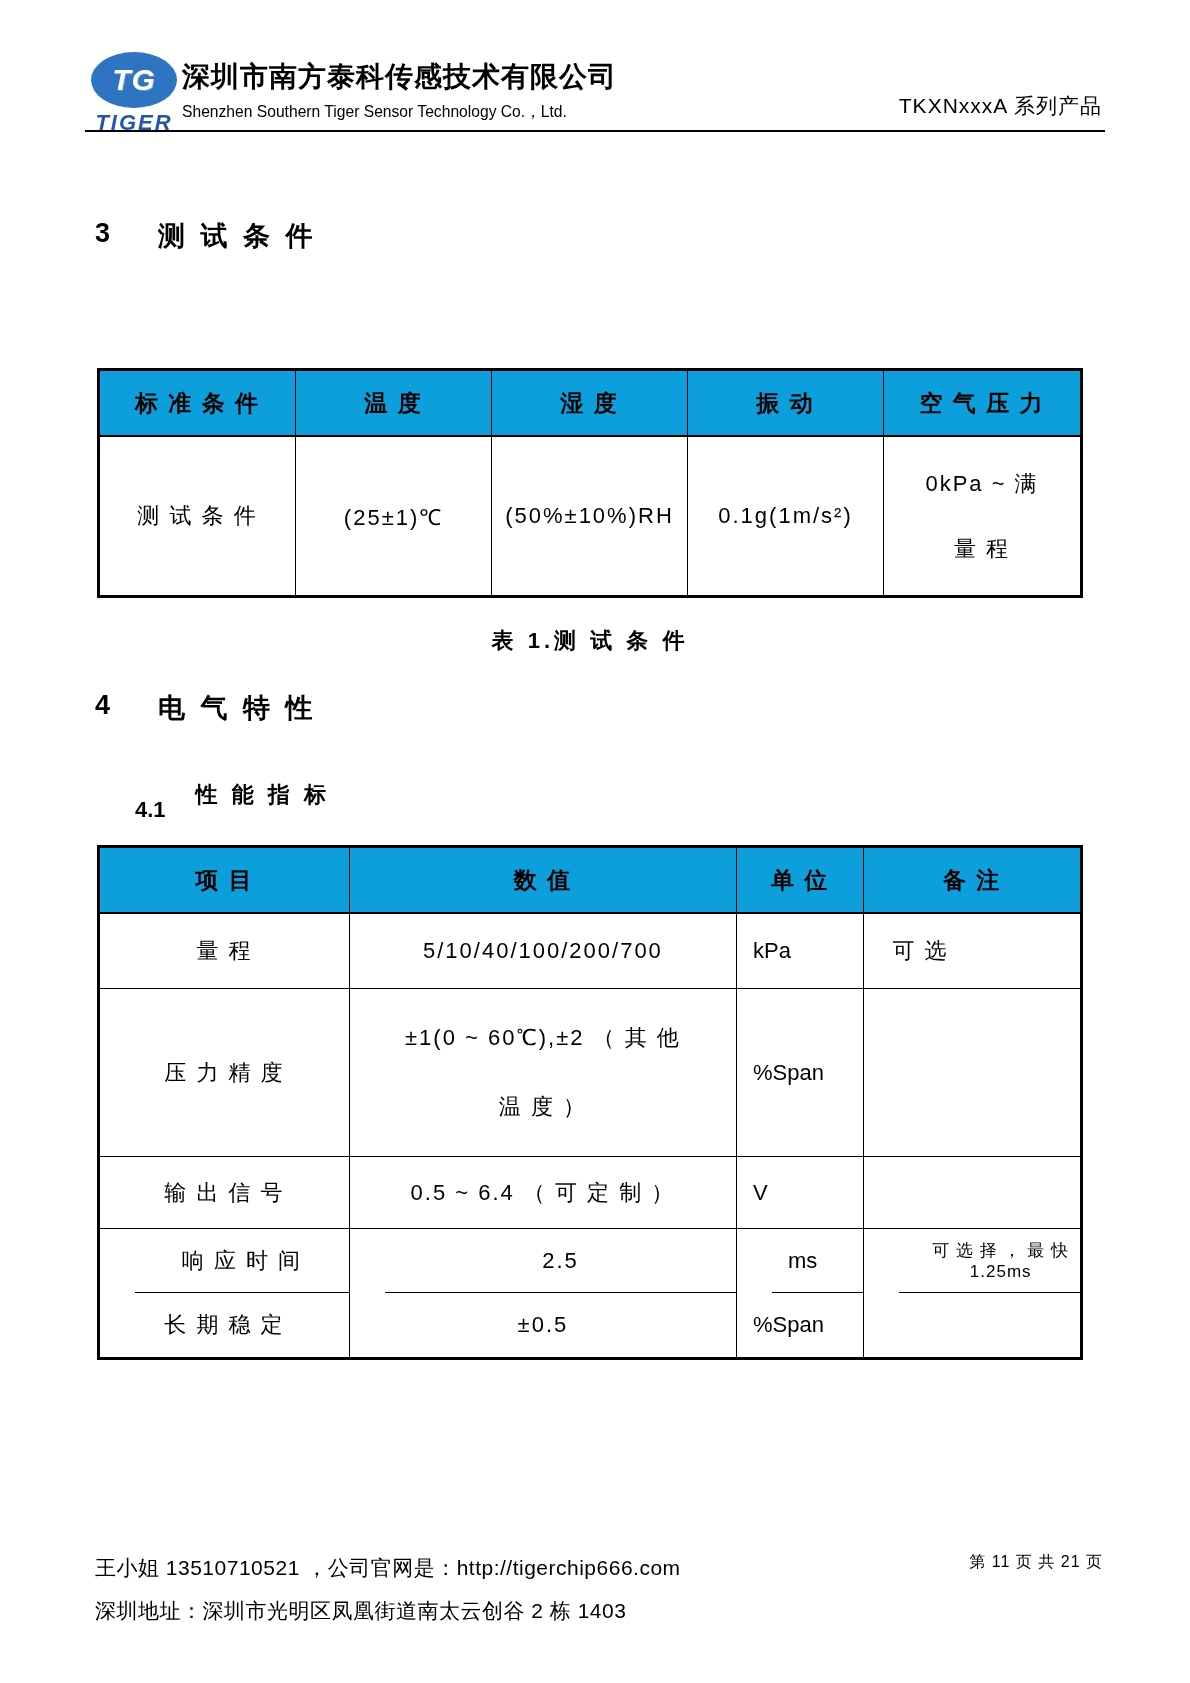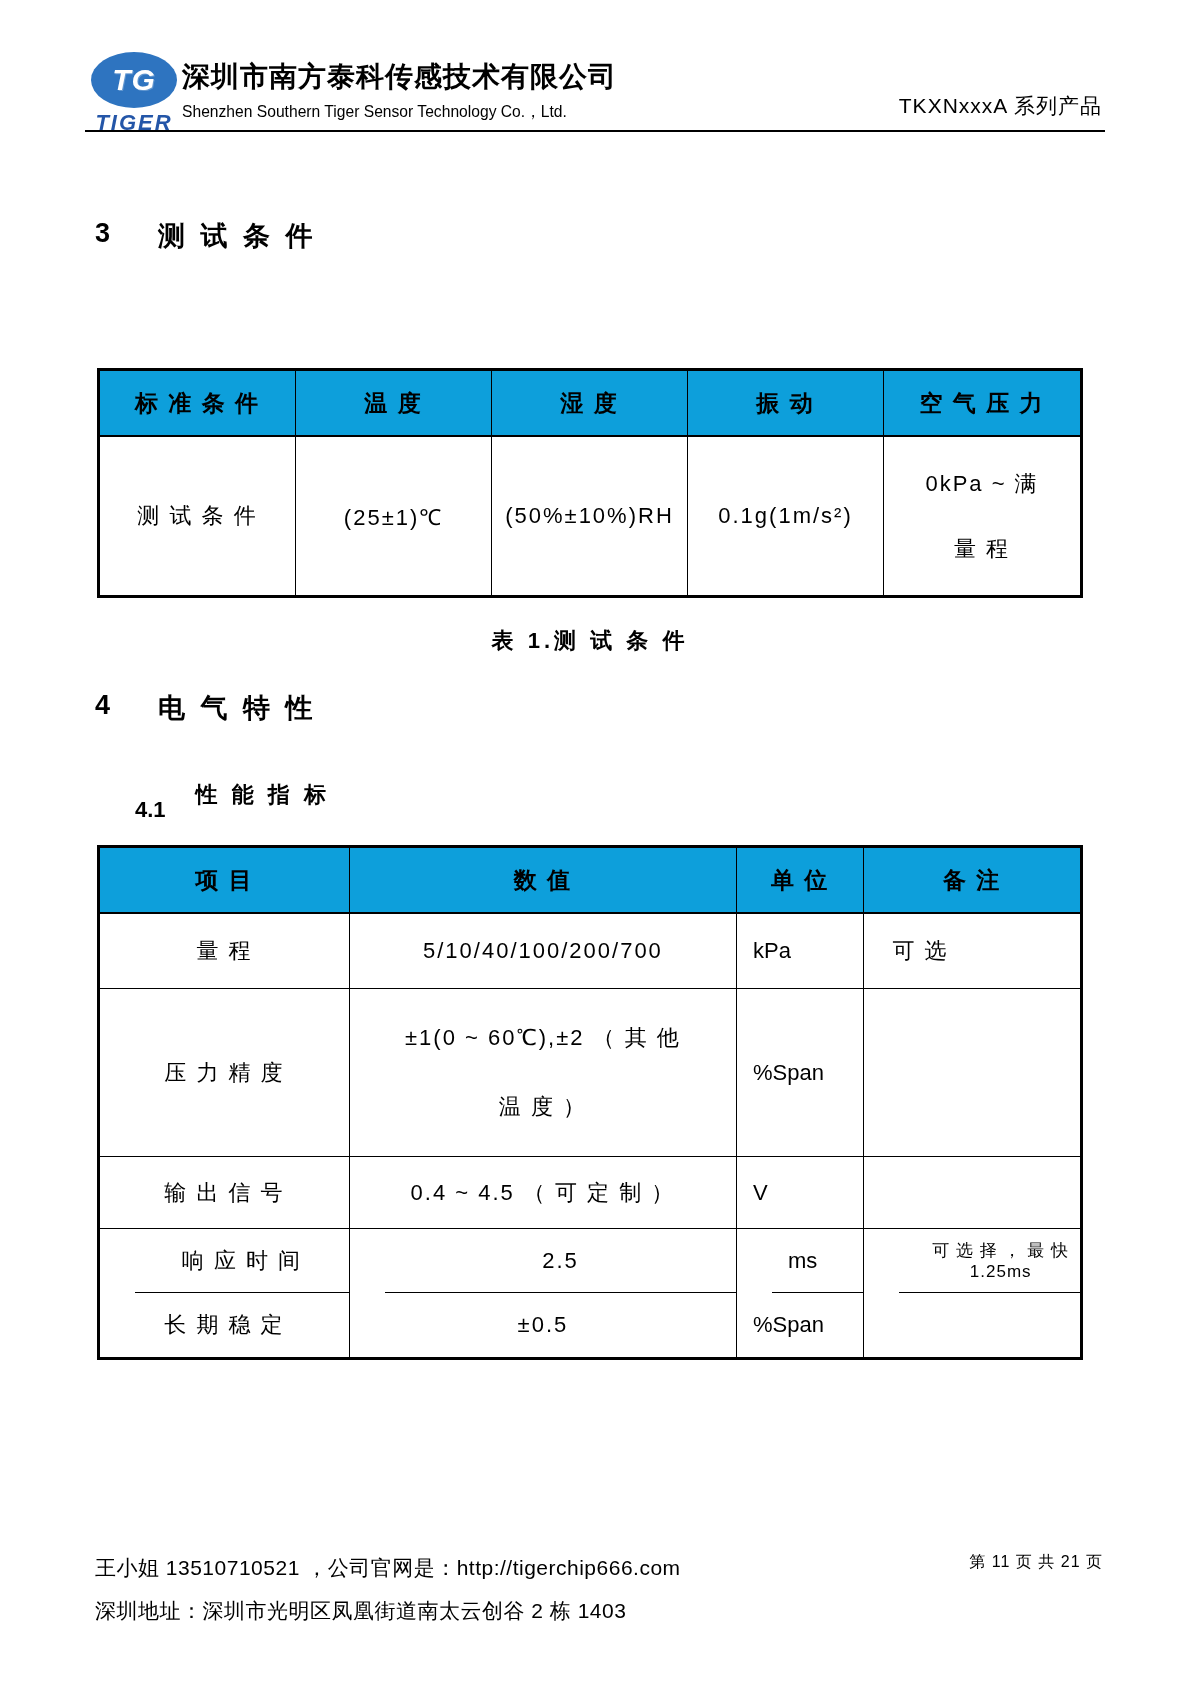--- a/index.html
+++ b/index.html
@@ -174,21 +174,21 @@
 
     <div class="c r2 rowdiv">压 力 精 度</div>
     <div class="c r2 rowdiv stack">
       <div>±1(0 ~ 60℃),±2 （ 其 他</div>
       <div>温 度 ）</div>
     </div>
     <div class="c r2 rowdiv unit">%Span</div>
     <div class="c r2 rowdiv lastcol remark"></div>
 
     <div class="c r3 rowdiv">输 出 信 号</div>
-    <div class="c r3 rowdiv">0.4 ~ 4.5 （ 可 定 制 ）</div>
+    <div class="c r3 rowdiv">0.5 ~ 6.4 （ 可 定 制 ）</div>
     <div class="c r3 rowdiv unit">V</div>
     <div class="c r3 rowdiv lastcol remark"></div>
 
     <div class="c r4 rowdiv">响 应 时 间</div>
     <div class="c r4 rowdiv">2.5</div>
     <div class="c r4 rowdiv unit">ms</div>
     <div class="c r4 rowdiv lastcol remark small">可 选 择 ， 最 快 1.25ms</div>
 
     <div class="c r5">长 期 稳 定</div>
     <div class="c r5">±0.5</div>

